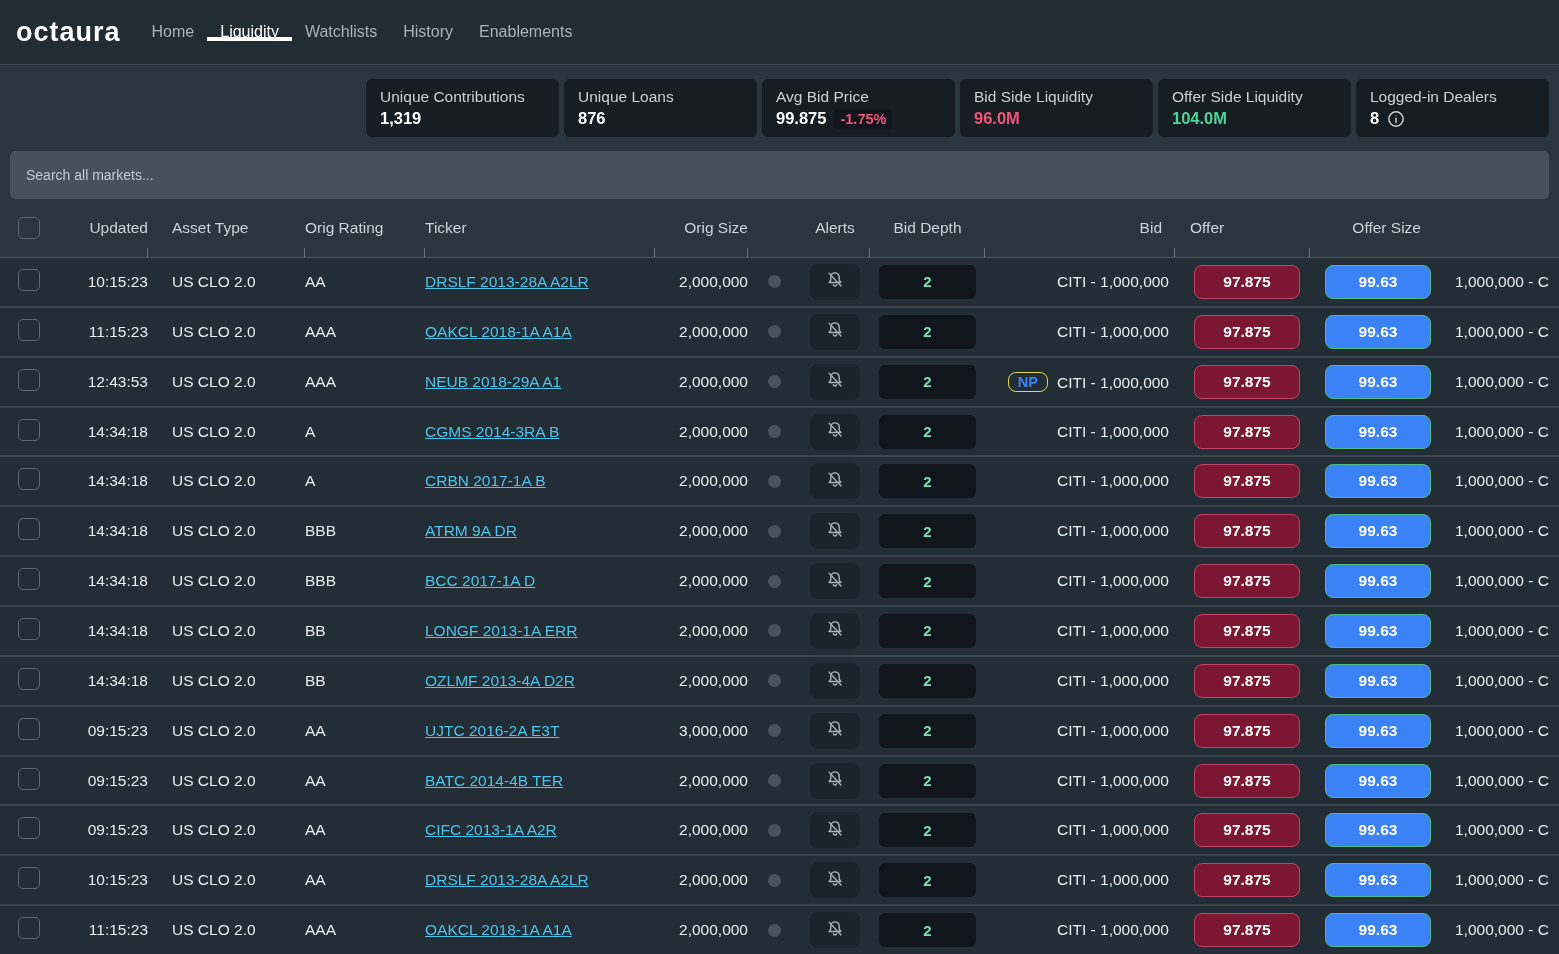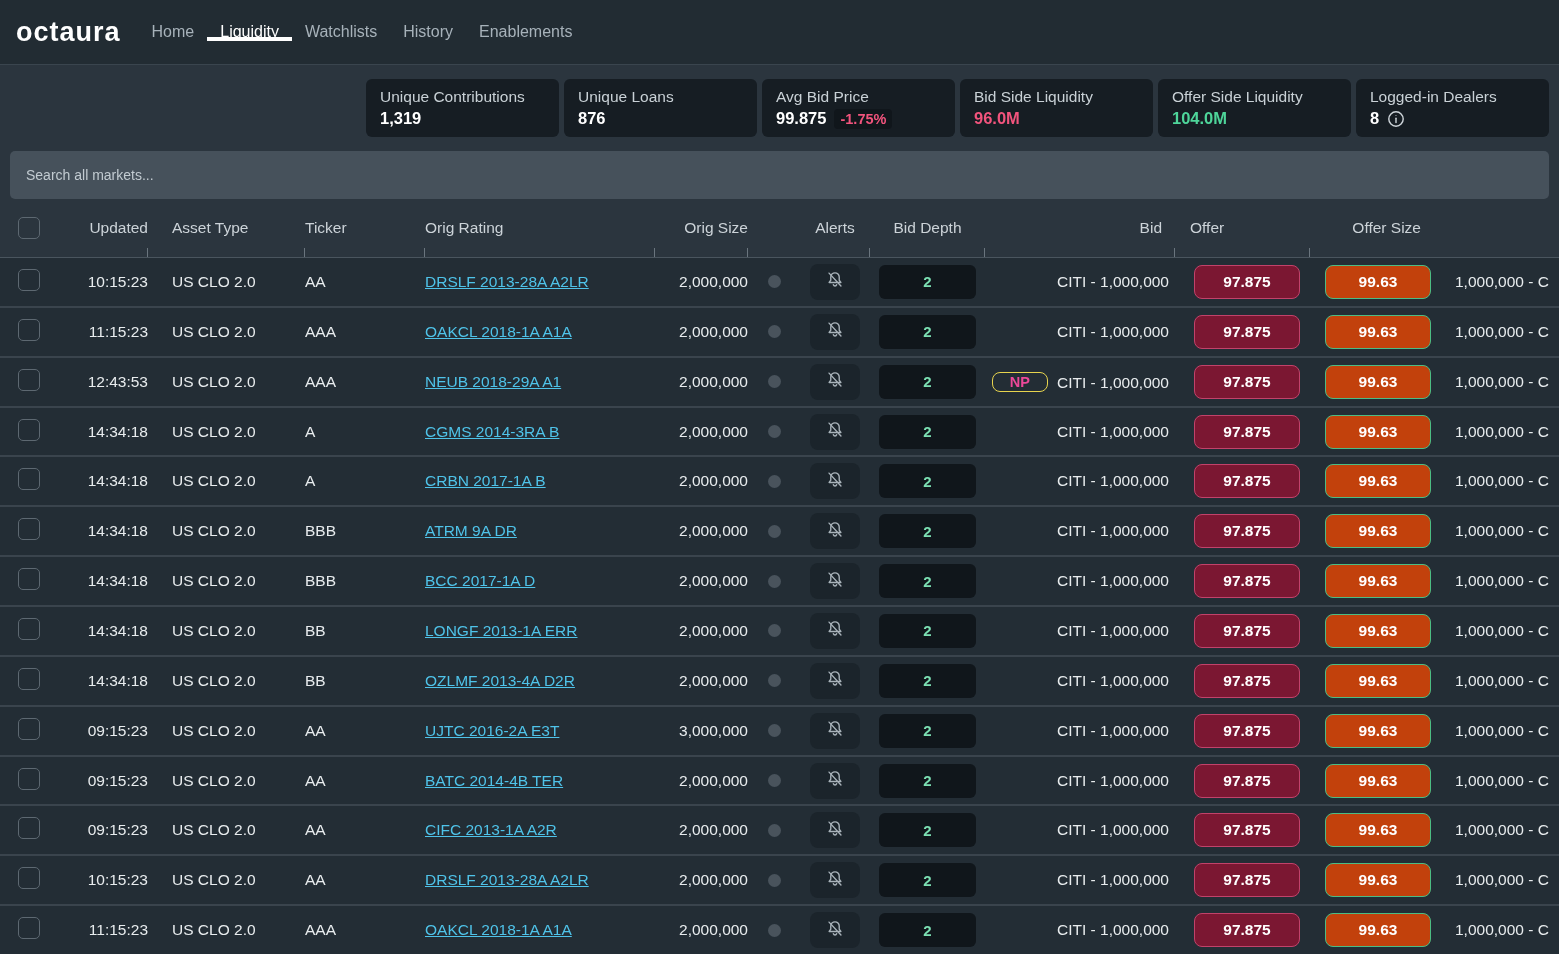--- a/index.html
+++ b/index.html
@@ -94,31 +94,31 @@
     display:flex; align-items:center; justify-content:center; cursor:pointer;
   }
 
   .depth-chip {
     width:97px; height:34px; background:#10161b; border-radius:6px;
     display:flex; align-items:center; justify-content:center;
     color:#7ce0b3; font-weight:bold; font-size:15px;
   }
 
   .np-badge {
-    border:1.5px solid #e7d44e; border-radius:8px; padding:1px 17px;
-    font-size:14.5px; font-weight:600; color:#ec4899; margin-right:9px;
+    border:1.5px solid #e7d44e; border-radius:8px; padding:1px 9px;
+    font-size:14.5px; font-weight:600; color:#3b82f6; margin-right:9px;
   }
   .bidsize-cell { display:flex; align-items:flex-end; justify-content:flex-end; }
 
   .price-btn {
     width:106px; height:34px; border-radius:8px; color:#fff; font-weight:bold;
     font-size:15.5px; display:flex; align-items:center; justify-content:center; cursor:pointer;
   }
   .bid-btn   { background:#7b1732; border:1.5px solid #c2426a; margin-left:auto; margin-right:10px; }
-  .offer-btn { background:#c2410c; border:1.5px solid #4cbc84; margin-left:15px; }
+  .offer-btn { background:#3b82f6; border:1.5px solid #4cbc84; margin-left:15px; }
 </style>
 </head>
 <body>
 
 <div id="app">
 
   <div class="nav">
     <div class="logo">octaura</div>
     <div class="nav-items">
       <div class="nav-item">Home</div>
@@ -171,22 +171,22 @@
   <div class="search-bar">
     <input class="search-input" type="text" placeholder="Search all markets..." style="">
   </div>
 
   <div class="grid-row thead">
     <div class="th no-tick">
       <span class="checkbox"></span>
     </div>
     <div class="th c-right">Updated</div>
     <div class="th c-asset">Asset Type</div>
+    <div class="th">Orig Rating</div>
     <div class="th">Ticker</div>
-    <div class="th">Orig Rating</div>
     <div class="th c-right">Orig Size</div>
     <div class="th no-tick"></div>
     <div class="th c-center">Alerts</div>
     <div class="th c-center">Bid Depth</div>
     <div class="th c-right c-bidhdr">Bid</div>
     <div class="th c-offer">Offer</div>
     <div class="th c-right c-offersize-hdr no-tick">Offer Size</div>
   </div>
 
   <div class="tbody">

